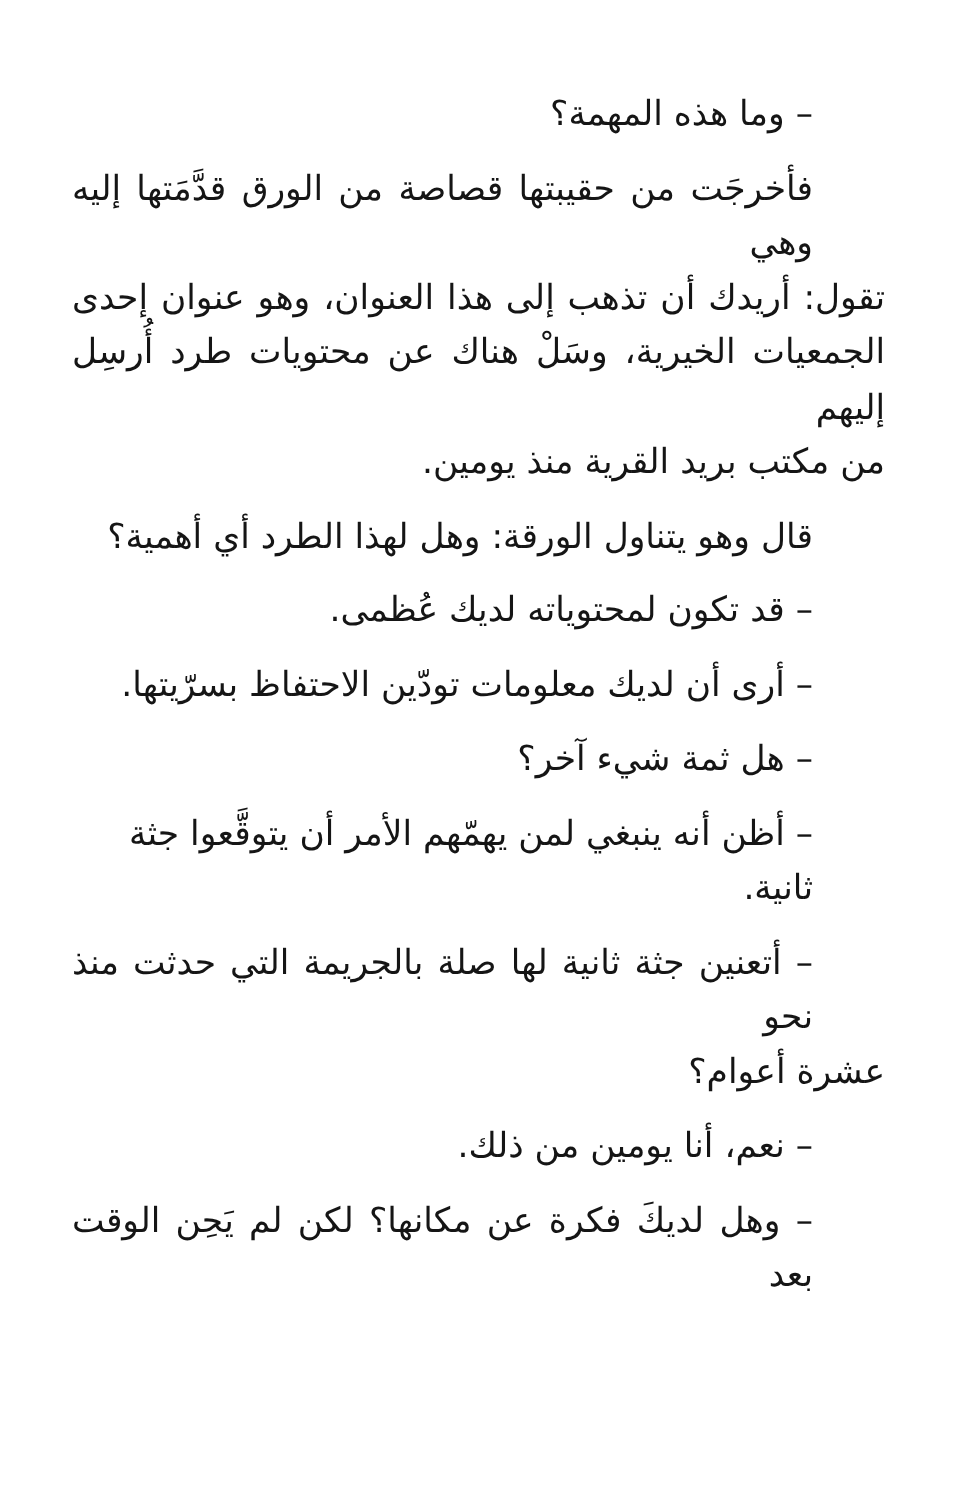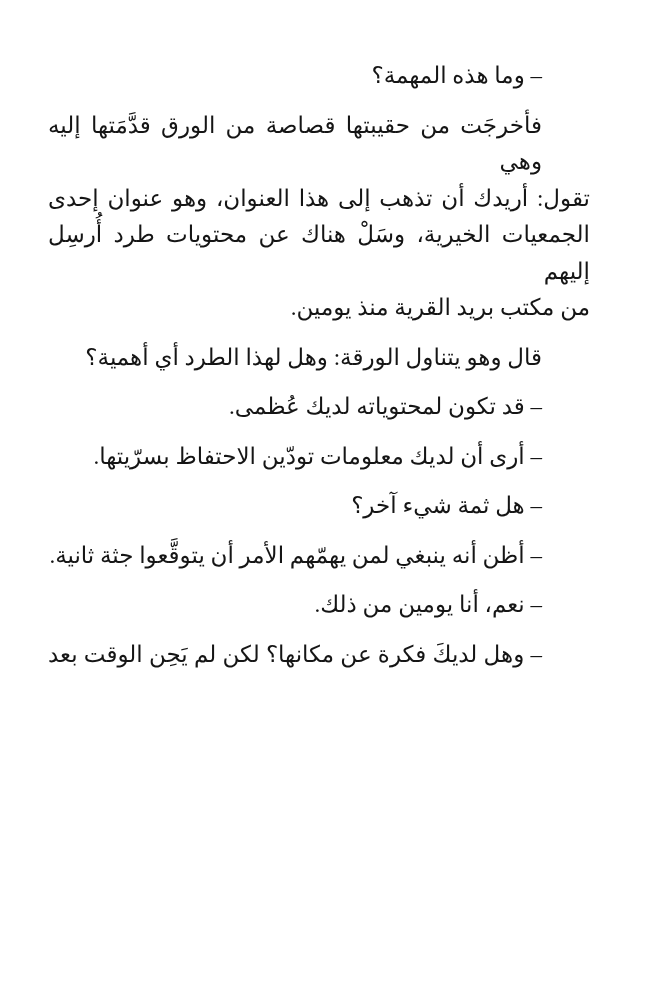--- a/index.html
+++ b/index.html
@@ -24,21 +24,20 @@
     font-size: 23px;
     line-height: 36.5px;
     color: #151515;
   }
   .paragraph {
     margin: 0 0 13px 0;
   }
   .text-line {
     text-align: right;
     white-space: normal;
-    font-family: Liberation Serif, serif;
   }
   .text-line.first {
     padding-right: 48px;
   }
   .text-line.fill {
     text-align: justify;
     text-align-last: justify;
   }
 </style>
 </head>
@@ -64,19 +63,23 @@
       <div class="paragraph">
         <div class="text-line first">– أرى أن لديك معلومات تودّين الاحتفاظ بسرّيتها.</div>
       </div>
       <div class="paragraph">
         <div class="text-line first">– هل ثمة شيء آخر؟</div>
       </div>
       <div class="paragraph">
         <div class="text-line first">– أظن أنه ينبغي لمن يهمّهم الأمر أن يتوقَّعوا جثة ثانية.</div>
       </div>
       <div class="paragraph">
+        <div class="text-line first fill">– أتعنين جثة ثانية لها صلة بالجريمة التي حدثت منذ نحو</div>
+        <div class="text-line">عشرة أعوام؟</div>
+      </div>
+      <div class="paragraph">
         <div class="text-line first">– نعم، أنا يومين من ذلك.</div>
       </div>
       <div class="paragraph">
         <div class="text-line first fill">– وهل لديكَ فكرة عن مكانها؟ لكن لم يَحِن الوقت بعد</div>
       </div>
     </section>
 </main>
 
 </body></html>

